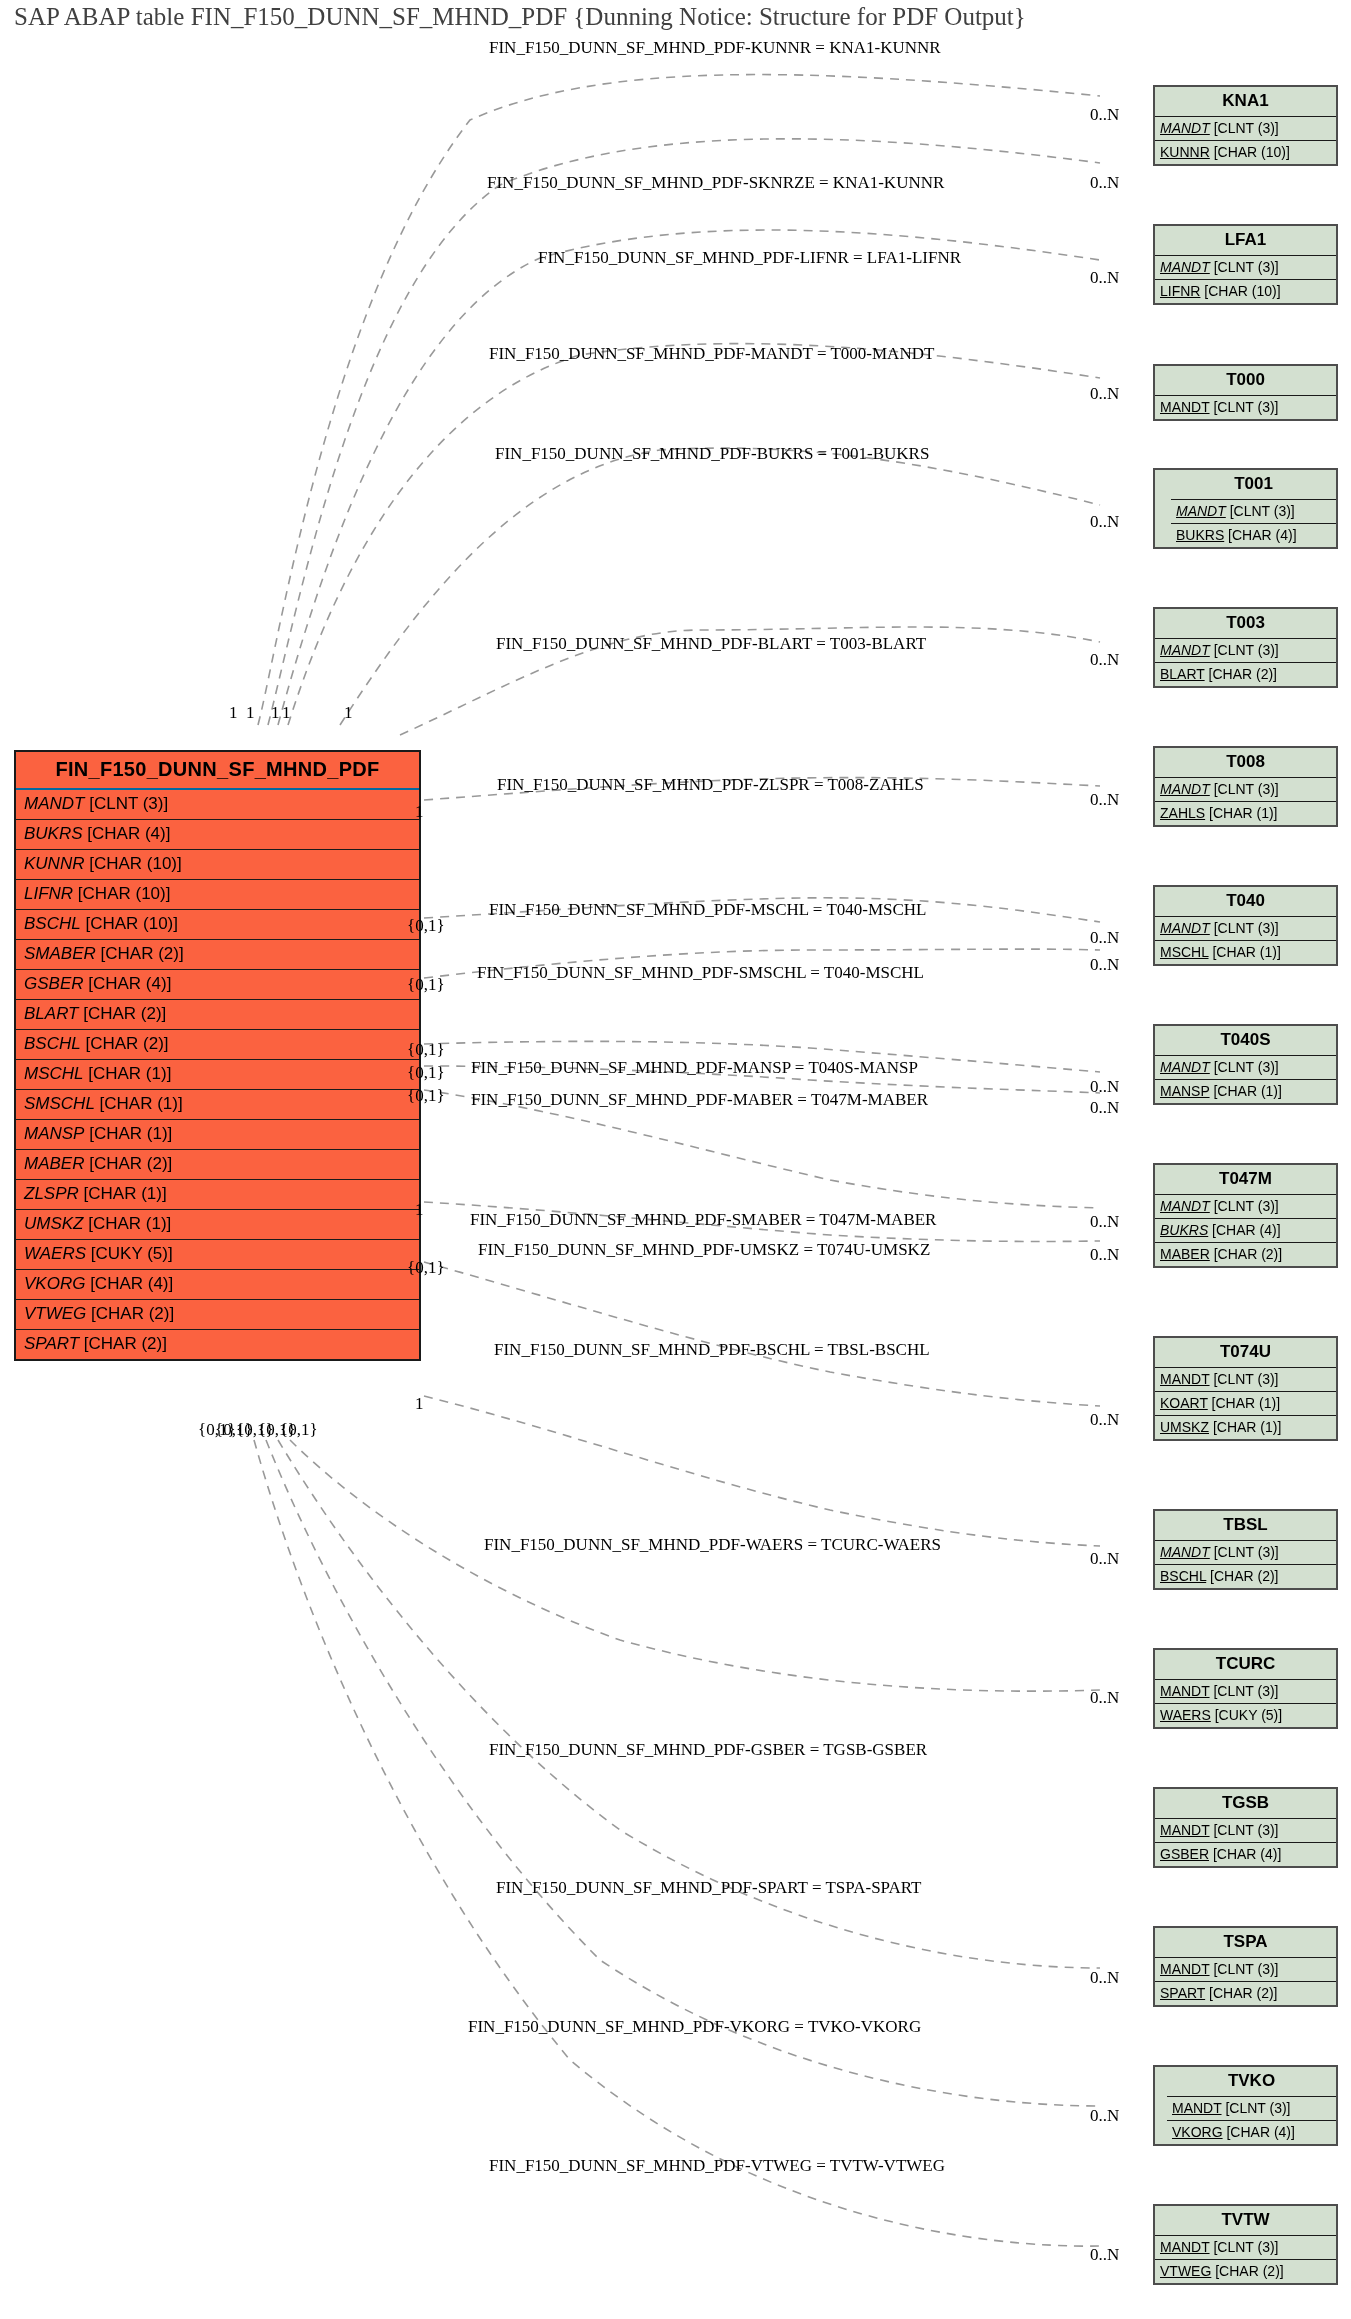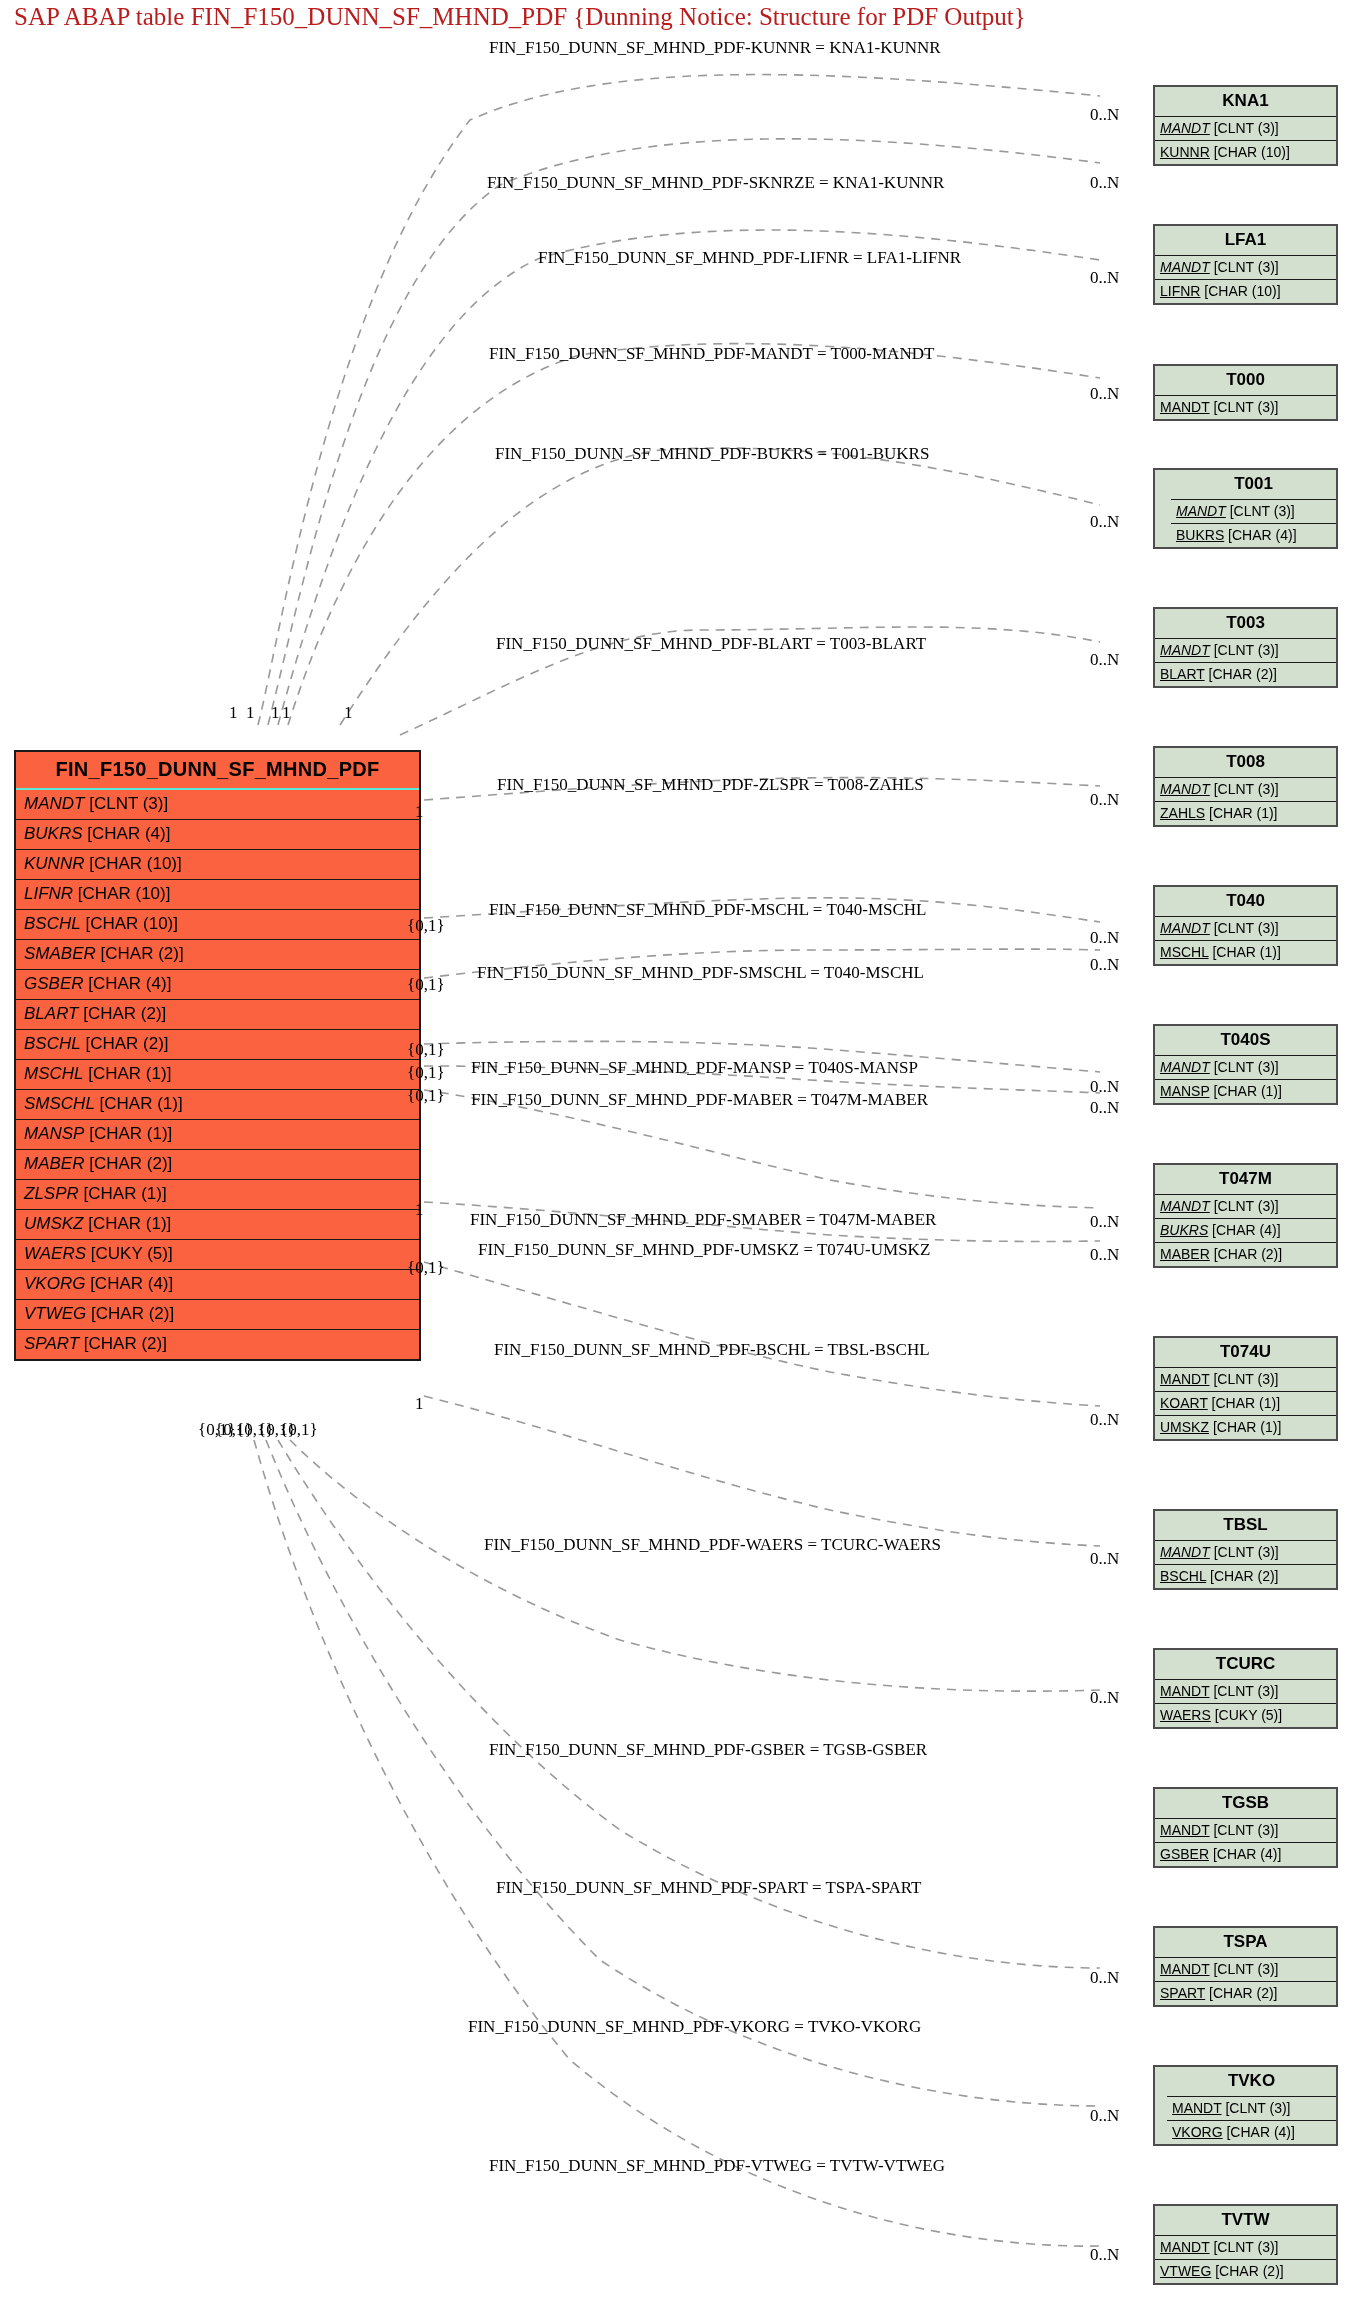--- a/index.html
+++ b/index.html
@@ -14,21 +14,21 @@
     font-family: "Liberation Serif", "DejaVu Serif", serif;
     overflow: hidden;
   }
 
   #diagram-title {
     position: absolute;
     left: 14px;
     top: 3px;
     font-size: 25px;
     font-family: "Liberation Serif", "DejaVu Serif", serif;
-    color: #b91c1c;
+    color: #404040;
     white-space: nowrap;
     letter-spacing: 0px;
   }
 
   
   #edge-layer {
     position: absolute;
     left: 0;
     top: 0;
     width: 1351px;
@@ -45,21 +45,21 @@
     border: 2px solid #1a1a1a;
     box-sizing: border-box;
     background: #fb6240;
     font-family: "Liberation Sans", "DejaVu Sans", sans-serif;
   }
   #main-table .tbl-title {
     font-weight: bold;
     font-size: 20px;
     text-align: center;
     padding: 6px 4px 7px 4px;
-    border-bottom: 2px solid #5eead4;
+    border-bottom: 2px solid #0369a1;
     color: #000;
     letter-spacing: 0.3px;
   }
   #main-table .row {
     font-size: 17px;
     padding: 4px 0 5px 8px;
     border-bottom: 1px solid #1a1a1a;
     color: #000;
     white-space: nowrap;
   }

